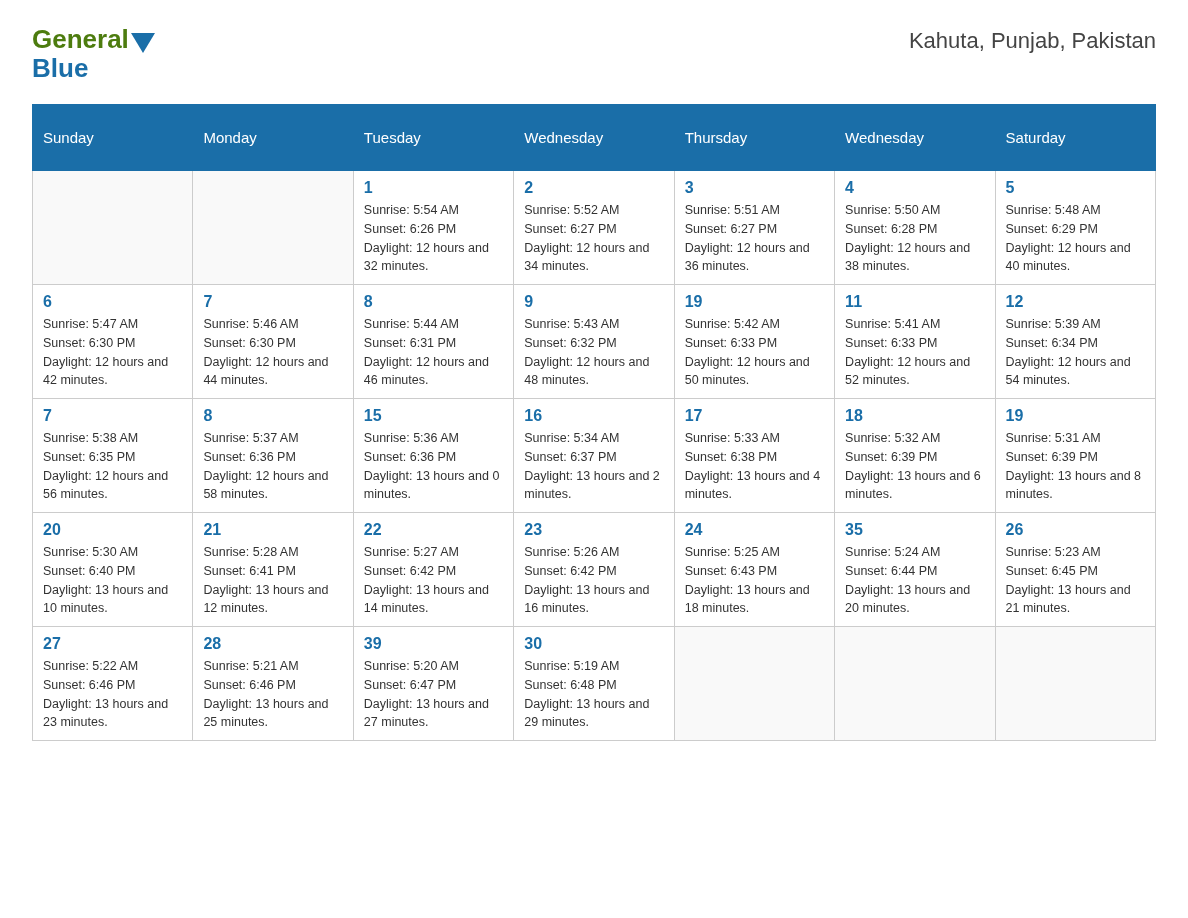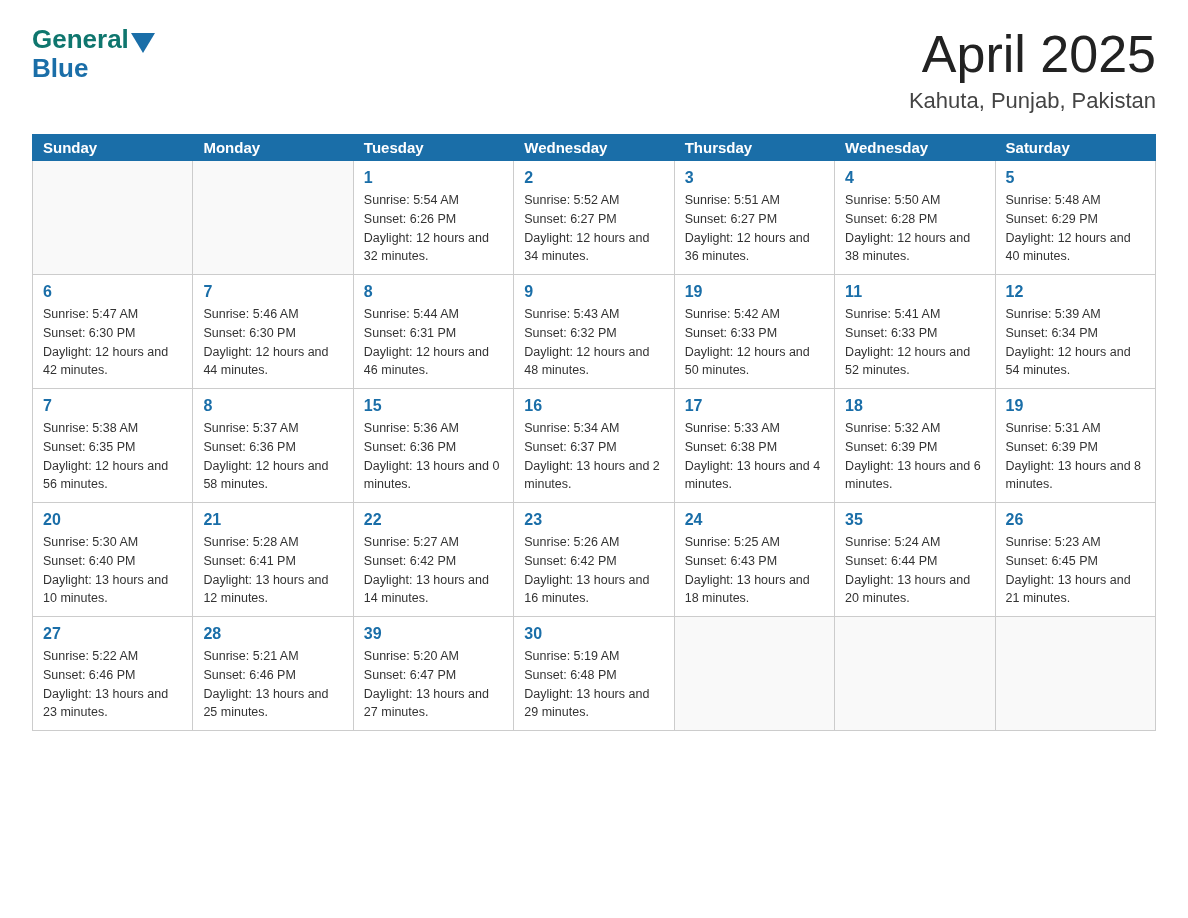--- a/index.html
+++ b/index.html
@@ -21,21 +21,21 @@
       flex-direction: column;
       align-items: flex-start;
     }
     .logo-text {
       display: flex;
       align-items: center;
     }
     .logo-general {
       font-size: 26px;
       font-weight: bold;
-      color: #0f766e;
+      color: #4d7c0f;
     }
     .logo-triangle {
       width: 0;
       height: 0;
       border-left: 12px solid transparent;
       border-right: 12px solid transparent;
       border-top: 20px solid #1a6ea8;
       margin-left: 2px;
       margin-top: 6px;
     }
@@ -62,22 +62,22 @@
       width: 100%;
       border-collapse: collapse;
       border: 1px solid #ccc;
     }
     .calendar thead tr {
       background-color: #1a6ea8;
     }
     .calendar thead th {
       color: #fff;
       font-size: 15px;
-      font-weight: bold;
-      padding: 4px 10px;
+      font-weight: normal;
+      padding: 24px 10px;
       text-align: left;
       border: 1px solid #1a6ea8;
     }
     .calendar tbody td {
       vertical-align: top;
       padding: 8px 10px;
       border: 1px solid #ccc;
       width: 14.28%;
       min-height: 100px;
     }
@@ -104,21 +104,20 @@
 
 <div class="header">
   <div class="logo">
     <div class="logo-text">
       <span class="logo-general">General</span>
       <div class="logo-triangle"></div>
     </div>
     <span class="logo-blue">Blue</span>
   </div>
   <div class="title-section">
-    <div class="month-title">April 2025</div>
     <div class="location">Kahuta, Punjab, Pakistan</div>
   </div>
 </div>
 
 <table class="calendar">
   <thead>
     <tr>
     <th>Sunday</th>
         <th>Monday</th>
         <th>Tuesday</th>

